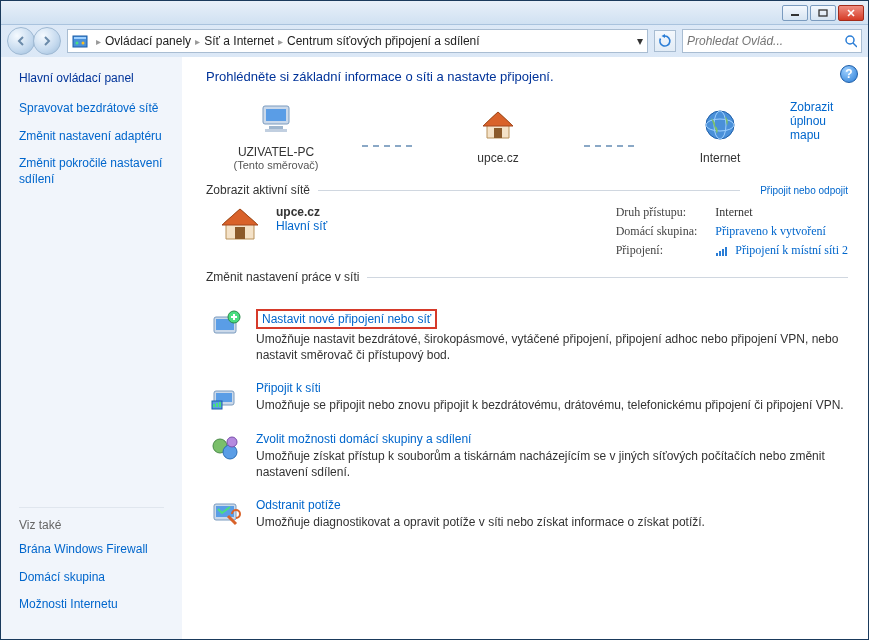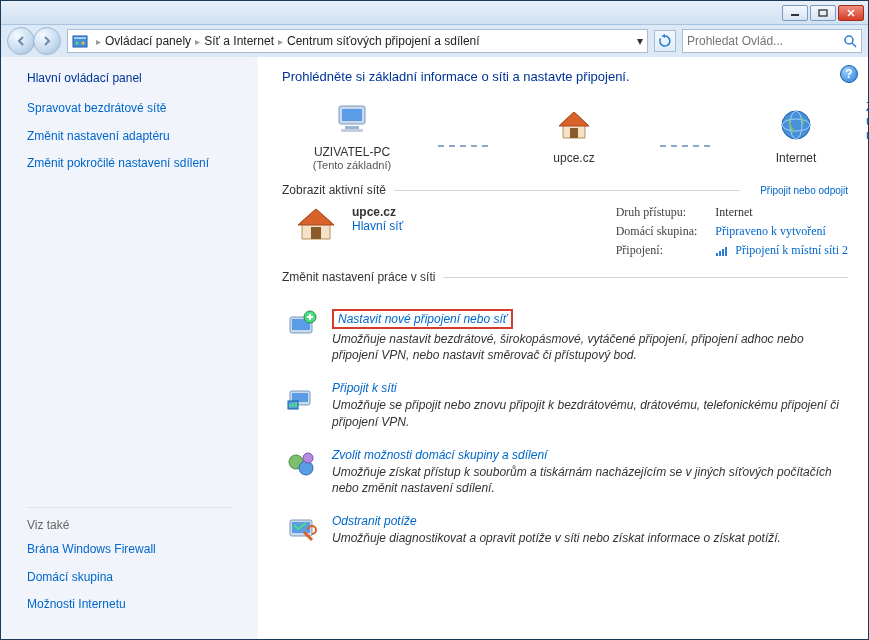--- a/index.html
+++ b/index.html
@@ -85,34 +85,34 @@
 }
 .searchbox {
   width: 180px; height: 24px;
   background: #fff;
   border: 1px solid #a9bdd2;
   display: flex; align-items: center;
   padding: 0 4px;
 }
 .searchbox input {
   border: none; outline: none; flex: 1;
-  color: #999;
+  font-style: italic; color: #999;
   font-size: 12px;
   font-family: inherit;
 }
 .body {
   flex: 1;
   display: flex;
   background: #fff;
   overflow: hidden;
 }
 .sidebar {
-  width: 257px;
+  width: 181px;
   background: #f1f5fb;
-  padding: 14px 26px;
+  padding: 14px 18px;
   display: flex;
   flex-direction: column;
   font-size: 12px;
 }
 .sidebar .maintitle { color: #003399; margin-bottom: 16px; }
 .sidebar .link { color: #0066cc; margin-bottom: 12px; cursor: pointer; line-height: 1.3; }
 .sidebar .spacer { flex: 1; }
 .sidebar .seealso { color: #666; margin-bottom: 10px; border-top:1px solid #e0e6ee; padding-top:10px; }
 .main {
   flex: 1;
@@ -168,21 +168,21 @@
   margin-left: auto;
   display: grid;
   grid-template-columns: auto auto;
   gap: 4px 18px;
   font-size: 12px;
   font-family: Liberation Serif, serif;
 }
 .netprops .k { color:#444; }
 .netprops .v a { color:#0066cc; text-decoration:none; cursor:pointer; }
 
-.task-list { margin-top:25px;font-style:italic; }
+.task-list { margin-top:25px; }
 .task {
   display:flex; gap:14px; margin: 10px 0 18px 4px;
 }
 .task-icon { width:32px; height:32px; flex:none; }
 .task-text .t { color:#0066cc; cursor:pointer; margin-bottom:2px; display:inline-block; }
 .task-text .t.boxed { border:2px solid #d63a2a; padding:1px 4px; }
 .task-text .d { color:#333; line-height:1.35; }
 .signal-icon { display:inline-block; vertical-align:-3px; margin-right:3px; }
 </style>
 </head>
@@ -278,21 +278,21 @@
       <div class="topology">
         <div class="topo-nodes">
           <div class="node">
             <svg width="38" height="38">
                 <rect x="6" y="6" width="26" height="18" rx="2" fill="#cbd9ea" stroke="#7a9bbf"></rect>
                 <rect x="9" y="9" width="20" height="12" fill="#5a9de6"></rect>
                 <rect x="12" y="26" width="14" height="3" fill="#9fb6ce"></rect>
                 <rect x="8" y="29" width="22" height="3" fill="#c1cfe0"></rect>
               </svg>
             <div class="label">UZIVATEL-PC</div>
-            <div class="sub">(Tento základní)</div>
+            <div class="sub">(Tento směrovač)</div>
           </div>
           <div class="topo-line"></div>
           <div class="node">
             <svg width="38" height="38">
                 <path d="M19 6 L32 18 L30 18 L30 32 L8 32 L8 18 L6 18 Z" fill="#f4e2c8" stroke="#b8915a"></path>
                 <path d="M19 6 L34 20 L4 20 Z" fill="#d9622a" stroke="#a3471c"></path>
                 <rect x="15" y="22" width="8" height="10" fill="#8b5a2b"></rect>
               </svg>
             <div class="label">upce.cz</div>
           </div>

